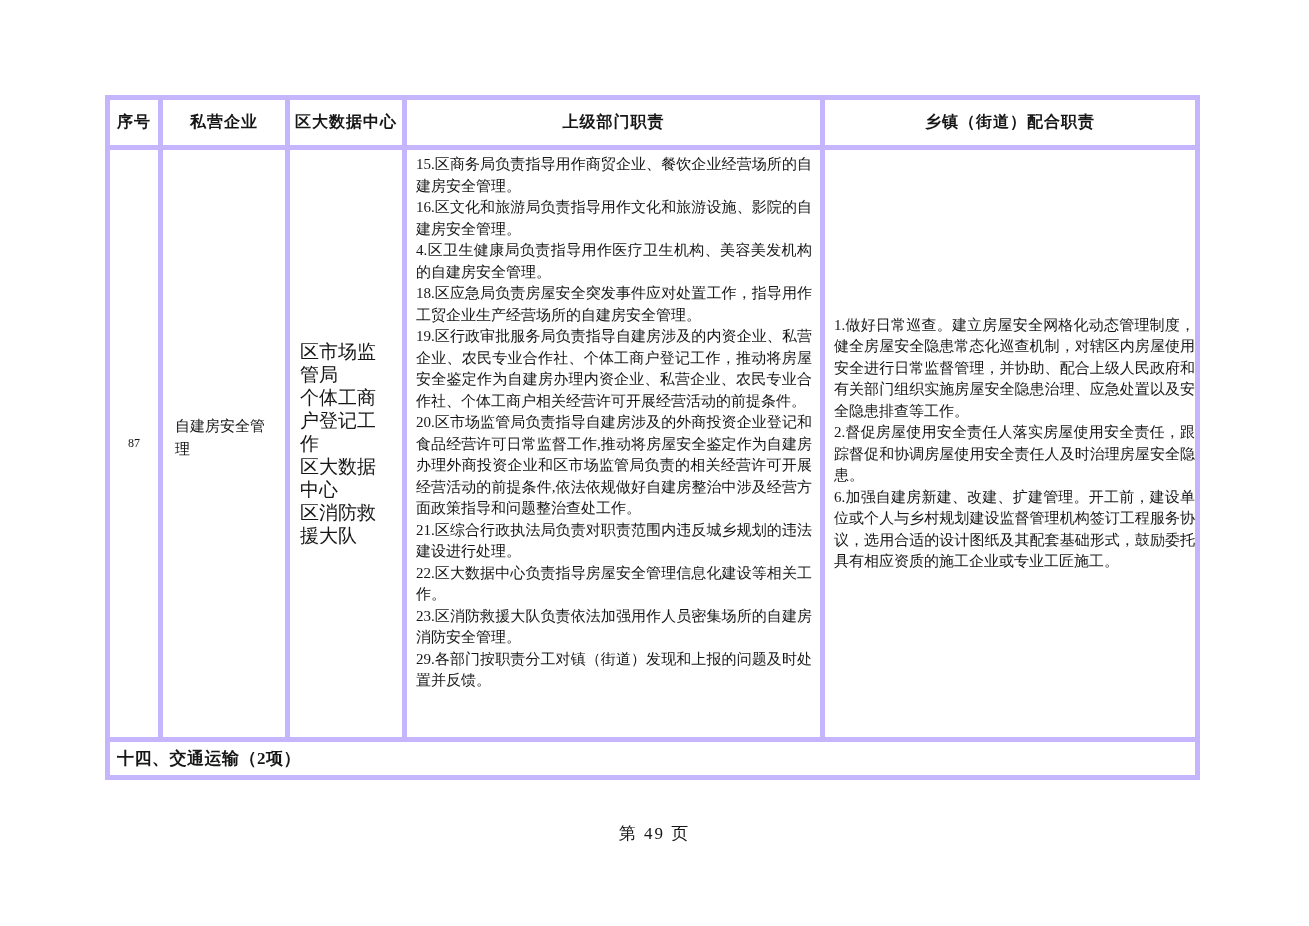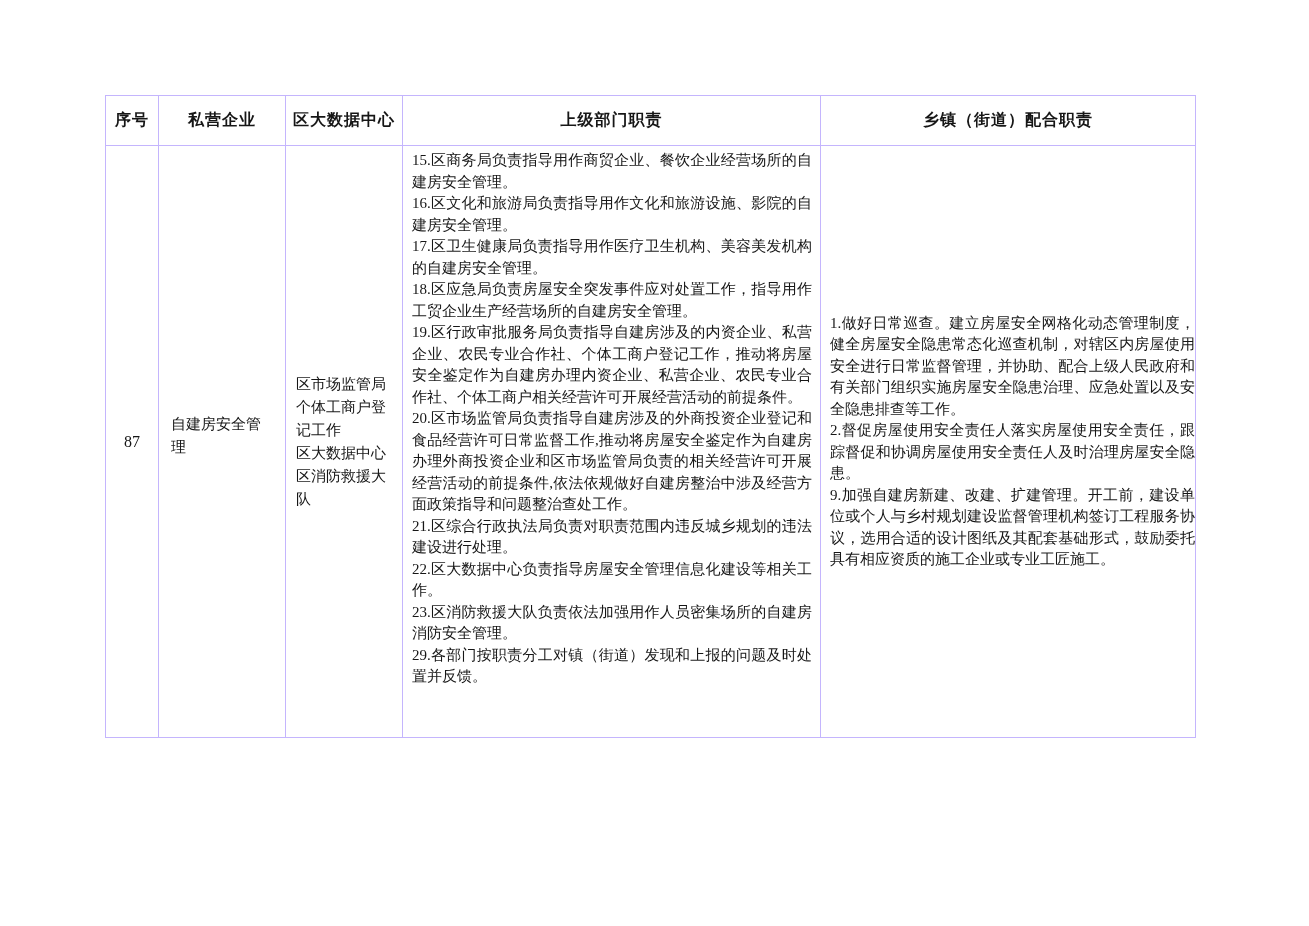--- a/index.html
+++ b/index.html
@@ -11,36 +11,36 @@
   }
   .page { position: relative; width: 1309px; height: 926px; background: #ffffff; }
 
   table.doc-table {
     position: absolute; left: 105px; top: 95px;
     width: 1090px;
     border-collapse: collapse;
     table-layout: fixed;
   }
   .doc-table th, .doc-table td {
-    border: 1px solid #c4b5fd;
+    border: 5px solid #c4b5fd;
     vertical-align: middle;
     color: #161616;
   }
   .doc-table thead th {
     height: 50px;
     font-size: 16px;
     font-weight: 600;
     text-align: center;
     letter-spacing: 1px;
   }
   tr.main-row { height: 592px; }
 
-  td.col-num { text-align: center; font-size: 16px; }
+  td.col-num { text-align: center; font-size: 12px; }
   td.col-item { padding: 0 15px 12px 12px; font-size: 15px; line-height: 23px; }
-  td.col-dept { padding: 0 8px 0 10px; font-size: 15px; line-height: 23px; }
+  td.col-dept { padding: 0 8px 0 10px; font-size: 19px; line-height: 23px; }
 
   td.col-duties {
     vertical-align: top;
     padding: 4px 8px 17px 9px;
   }
   td.col-duties p {
     font-size: 15px;
     line-height: 21.5px;
     text-align: justify;
     text-justify: inter-ideograph;
@@ -104,32 +104,36 @@
         </td>
         <td class="col-dept">
           <div>区市场监管局</div>
           <div>个体工商户登记工作</div>
           <div>区大数据中心</div>
           <div>区消防救援大队</div>
         </td>
         <td class="col-duties">
           <p>15.区商务局负责指导用作商贸企业、餐饮企业经营场所的自建房安全管理。</p>
           <p>16.区文化和旅游局负责指导用作文化和旅游设施、影院的自建房安全管理。</p>
-          <p>17.区卫生健康局负责指导用作医疗卫生机构、美容美发机构的自建房安全管理。</p>
+          <p>4.区卫生健康局负责指导用作医疗卫生机构、美容美发机构的自建房安全管理。</p>
           <p>18.区应急局负责房屋安全突发事件应对处置工作，指导用作工贸企业生产经营场所的自建房安全管理。</p>
           <p>19.区行政审批服务局负责指导自建房涉及的内资企业、私营企业、农民专业合作社、个体工商户登记工作，推动将房屋安全鉴定作为自建房办理内资企业、私营企业、农民专业合作社、个体工商户相关经营许可开展经营活动的前提条件。</p>
           <p>20.区市场监管局负责指导自建房涉及的外商投资企业登记和食品经营许可日常监督工作,推动将房屋安全鉴定作为自建房办理外商投资企业和区市场监管局负责的相关经营许可开展经营活动的前提条件,依法依规做好自建房整治中涉及经营方面政策指导和问题整治查处工作。</p>
           <p>21.区综合行政执法局负责对职责范围内违反城乡规划的违法建设进行处理。</p>
           <p>22.区大数据中心负责指导房屋安全管理信息化建设等相关工作。</p>
           <p>23.区消防救援大队负责依法加强用作人员密集场所的自建房消防安全管理。</p>
           <p>29.各部门按职责分工对镇（街道）发现和上报的问题及时处置并反馈。</p>
         </td>
         <td class="col-township">
           <p>1.做好日常巡查。建立房屋安全网格化动态管理制度，健全房屋安全隐患常态化巡查机制，对辖区内房屋使用安全进行日常监督管理，并协助、配合上级人民政府和有关部门组织实施房屋安全隐患治理、应急处置以及安全隐患排查等工作。</p>
           <p>2.督促房屋使用安全责任人落实房屋使用安全责任，跟踪督促和协调房屋使用安全责任人及时治理房屋安全隐患。</p>
-          <p>9.加强自建房新建、改建、扩建管理。开工前，建设单位或个人与乡村规划建设监督管理机构签订工程服务协议，选用合适的设计图纸及其配套基础形式，鼓励委托具有相应资质的施工企业或专业工匠施工。</p>
+          <p>6.加强自建房新建、改建、扩建管理。开工前，建设单位或个人与乡村规划建设监督管理机构签订工程服务协议，选用合适的设计图纸及其配套基础形式，鼓励委托具有相应资质的施工企业或专业工匠施工。</p>
         </td>
+      </tr>
+      <tr class="section-row">
+        <td colspan="5">十四、交通运输（2项）</td>
       </tr>
     </tbody>
   </table>
 
+  <div class="page-footer">第 49 页</div>
 
 </div>
 
 </body></html>

